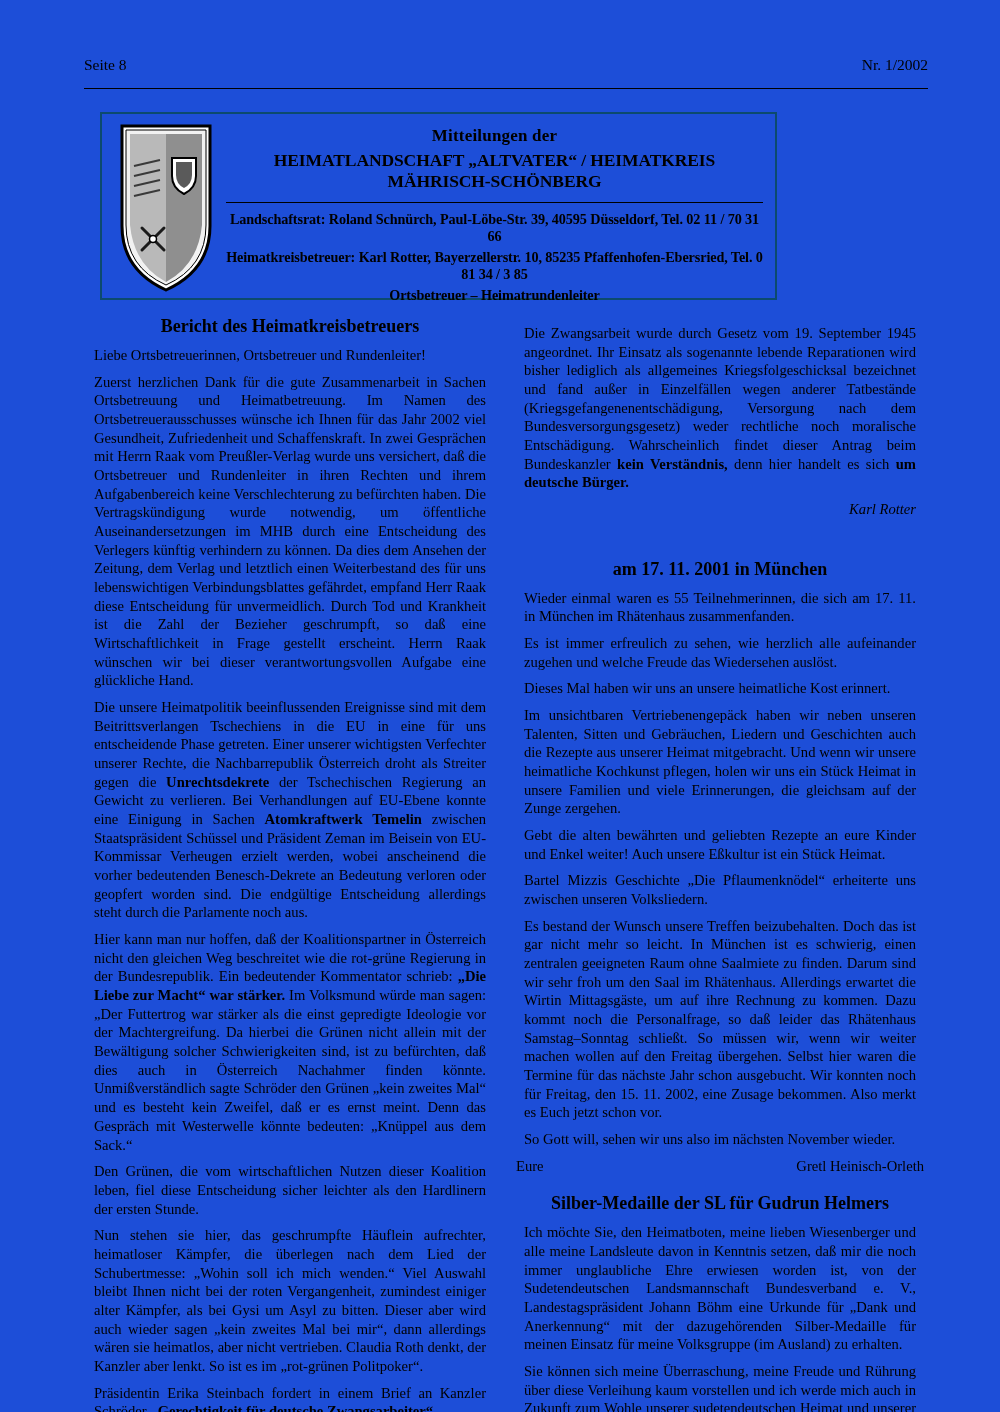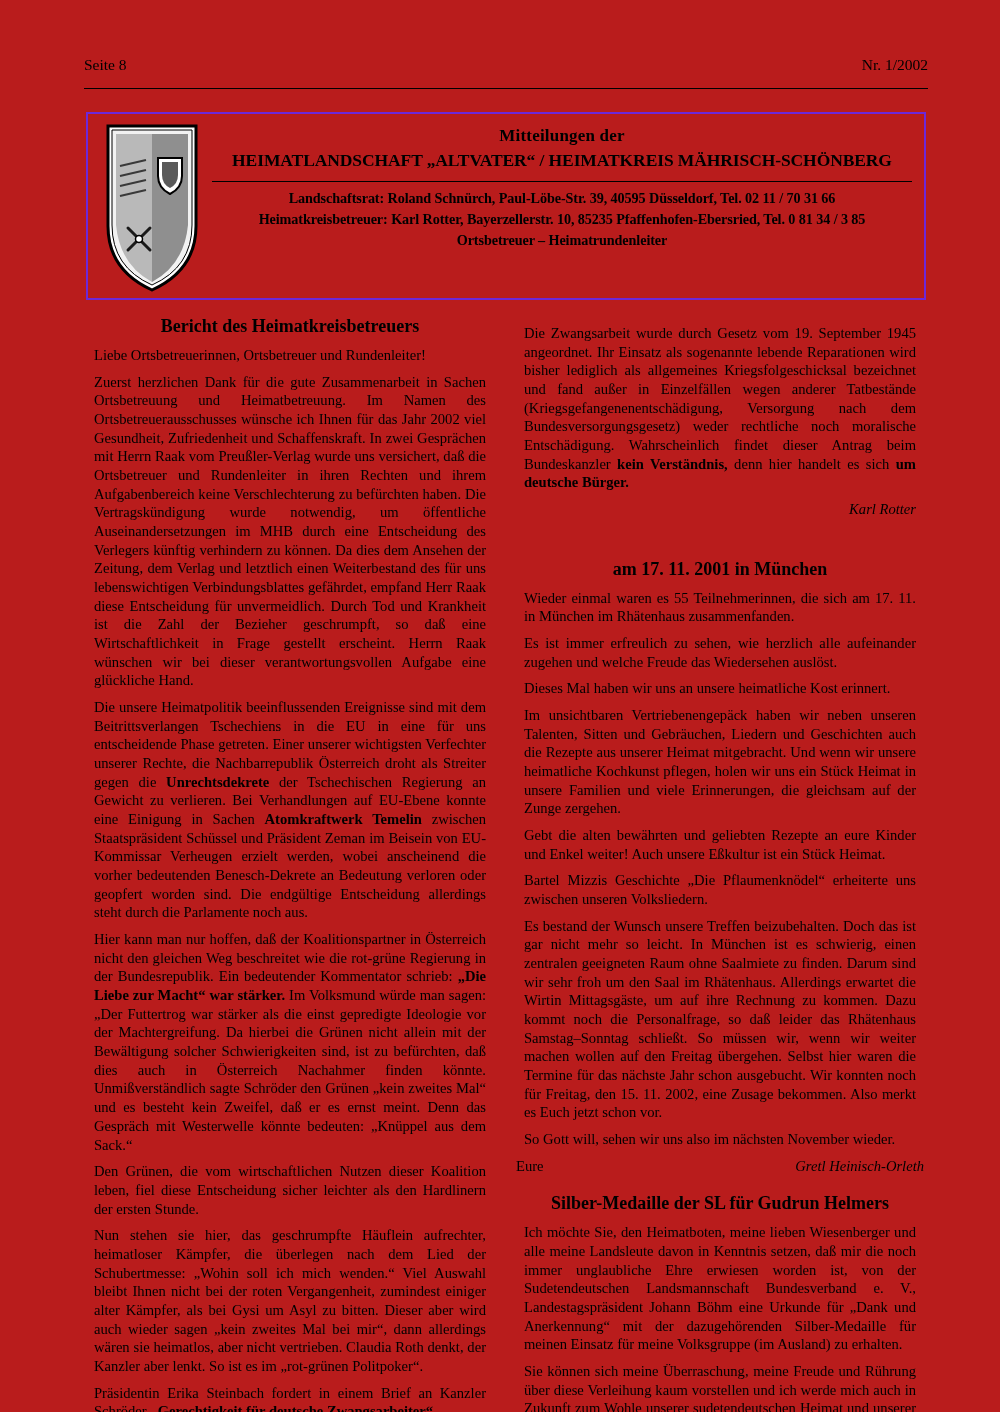--- a/index.html
+++ b/index.html
@@ -13,21 +13,21 @@
     font-family: "Liberation Serif", serif;
     color: #000000;
     position: relative;
     overflow: hidden;
   }
   .page {
     position: absolute;
     left: 0; top: 0;
     width: 1000px;
     height: 1412px;
-    background: #b91c1c;
+    background: #1d4ed8;
   }
   
   .runhead {
     position: absolute;
     left: 84px;
     top: 56px;
     width: 844px;
     height: 30px;
     display: flex;
     align-items: flex-start;
@@ -43,25 +43,25 @@
     position: absolute;
     left: 84px;
     top: 88px;
     width: 844px;
     height: 1px;
     background: #000;
   }
   
   .masthead {
     position: absolute;
-    left: 86px;
+    left: 100px;
     top: 112px;
-    width: 840px;
+    width: 677px;
     height: 188px;
-    border: 2px solid #6d28d9;
+    border: 2px solid #0c4a6e;
     box-sizing: border-box;
   }
   .crest {
     position: absolute;
     left: 14px;
     top: 8px;
     width: 100px;
     height: 172px;
   }
   .masthead-text {
@@ -122,21 +122,21 @@
   }
   p.left { text-align: left; }
   .sig {
     text-align: right;
     font-style: italic;
   }
   .sig-row {
     display: flex;
     justify-content: space-between;
   }
-  .sig-row .it { font-style: italic; }
+  .sig-row .it { }
   b { font-weight: bold; }
 </style>
 </head>
 <body>
 
 <div class="page">
 
   <div class="runhead">
     <span>Seite 8</span>
     <span>Nr. 1/2002</span>

